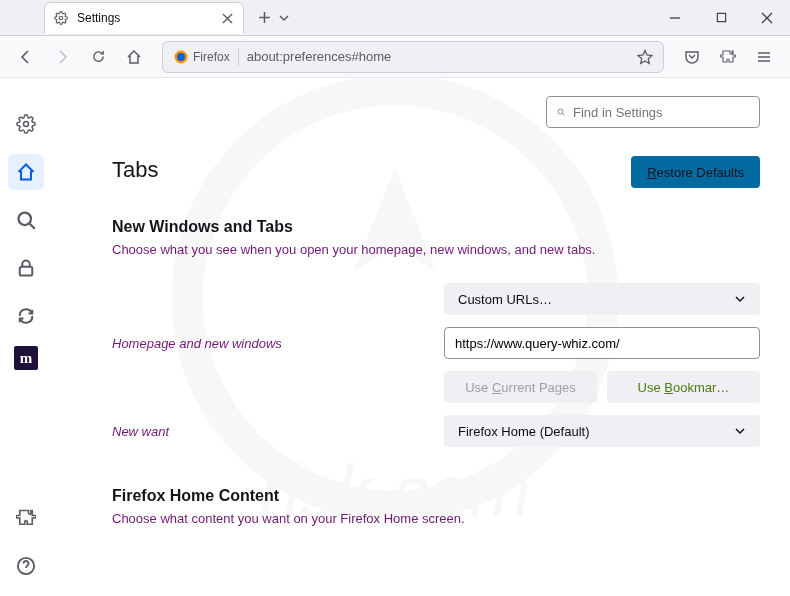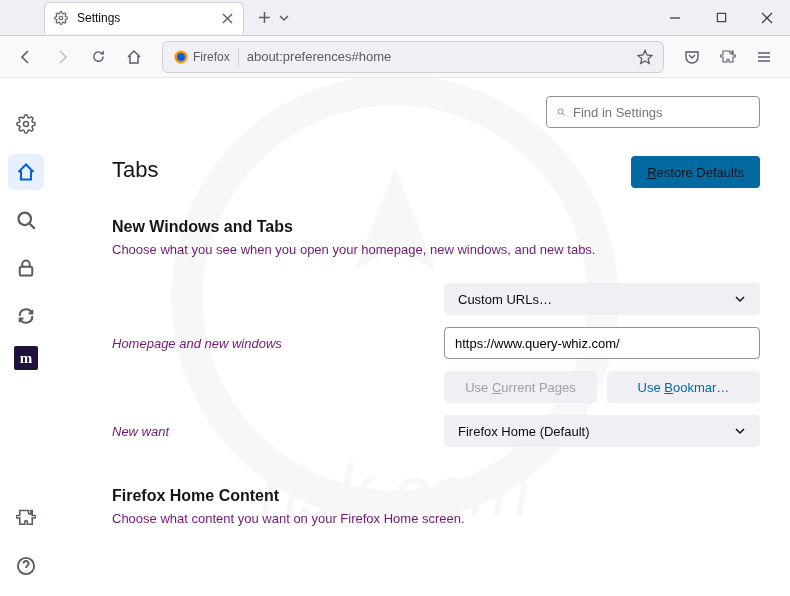--- a/index.html
+++ b/index.html
@@ -50,21 +50,21 @@
 .restore-btn u { text-decoration:underline; }
 
 h2 { font-size:16px; font-weight:600; color:#15141a; margin-bottom:6px; }
 .sub { font-size:13px; color:#701a75; margin-bottom:26px; }
 
 .form-grid { display:grid; grid-template-columns: 1fr 316px; column-gap:20px; row-gap:12px; align-items:center;gap:12px; }
 .dropdown { grid-column:2; height:32px; background:#f0f0f4; border-radius:4px; display:flex; align-items:center; justify-content:space-between; padding:0 14px; font-size:13px; cursor:pointer; }
 .textfield { grid-column:2; height:32px; border:1px solid #8f8f9d; border-radius:4px; padding:0 10px; font-size:13px; background:#fff; }
 .textfield input { border:none; outline:none; width:100%; height:100%; font-size:13px; }
 .btn-row { grid-column:2; display:flex; gap:10px; }
-.small-btn { flex:1; height:32px; background:#f0f0f4; border:none; border-radius:4px; font-size:13px; cursor:pointer; color:#0369a1; padding:0 8px; overflow:hidden; white-space:nowrap; text-overflow:ellipsis; }
+.small-btn { flex:1; height:32px; background:#f0f0f4; border:none; border-radius:4px; font-size:13px; cursor:pointer; color:#4d7c0f; padding:0 8px; overflow:hidden; white-space:nowrap; text-overflow:ellipsis; }
 .small-btn.disabled { color:#9d9da6; cursor:default; }
 .label-cell { font-size:13px; color:#701a75;font-style:italic; }
 
 .section2 { margin-top:40px; }
 
 svg { display:block; }
 </style>
 </head>
 <body>
 

